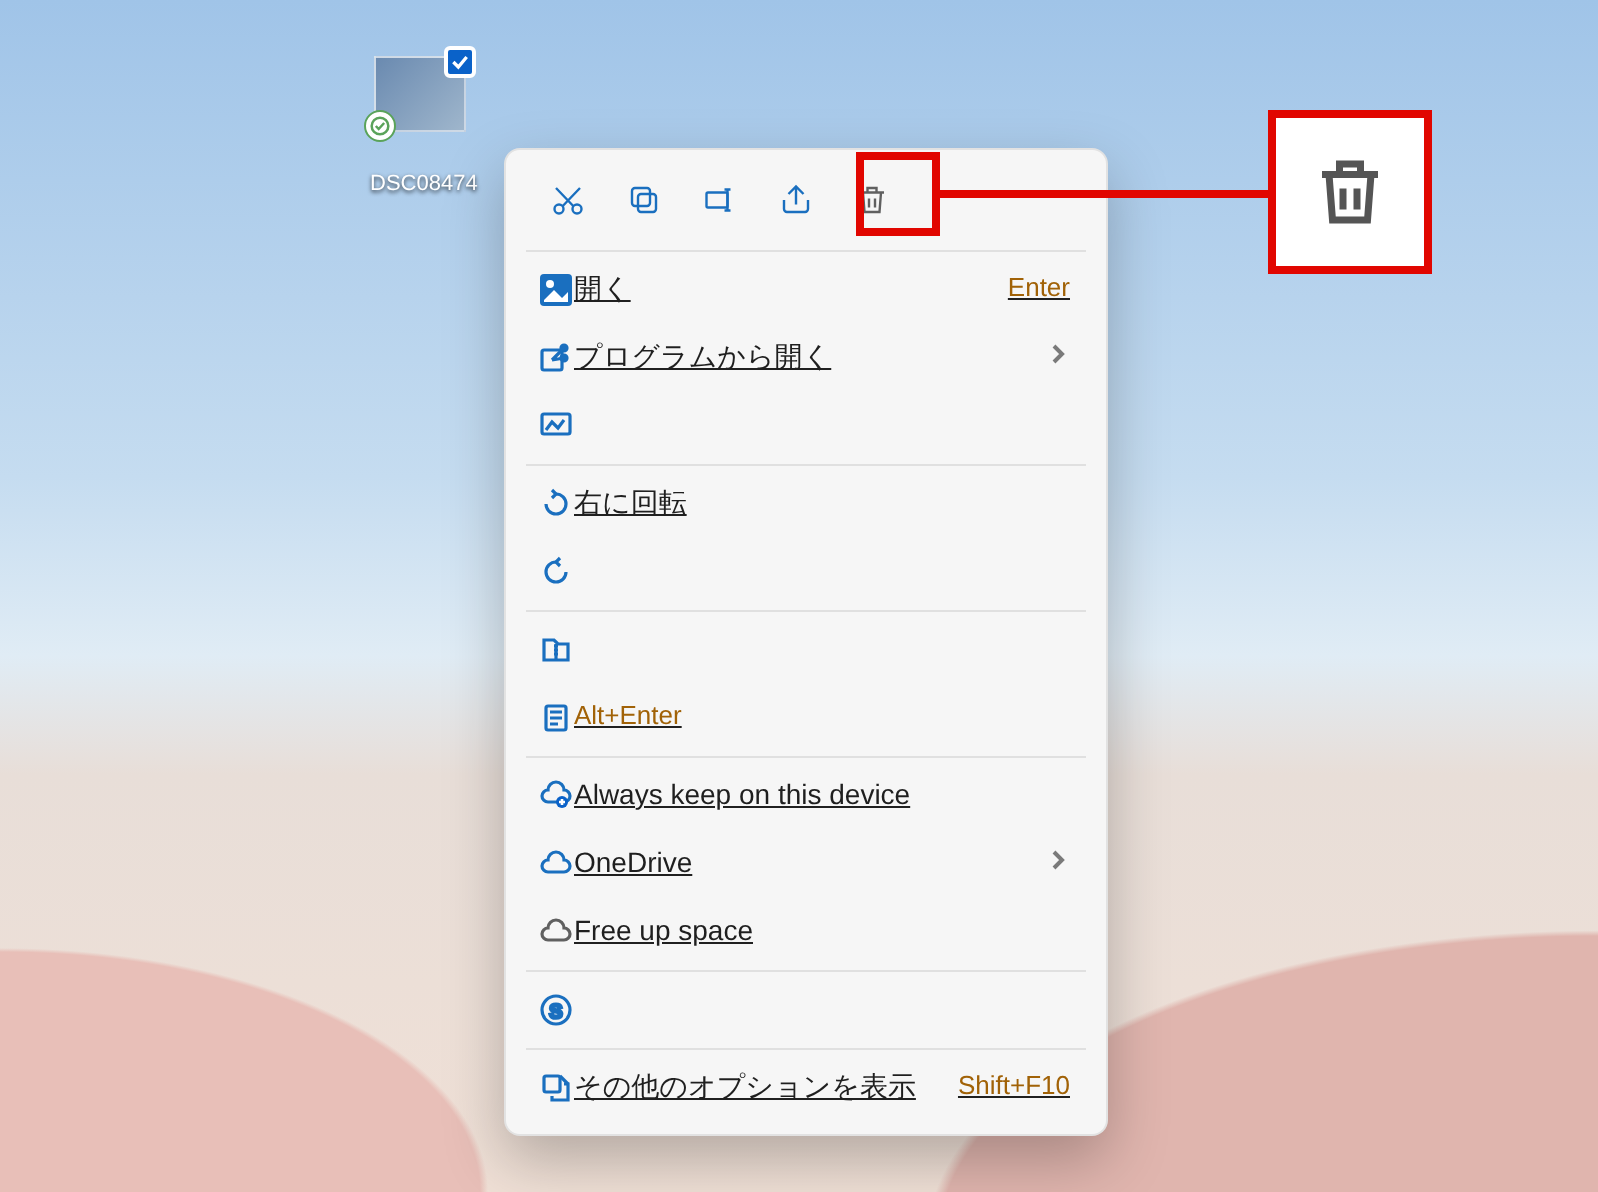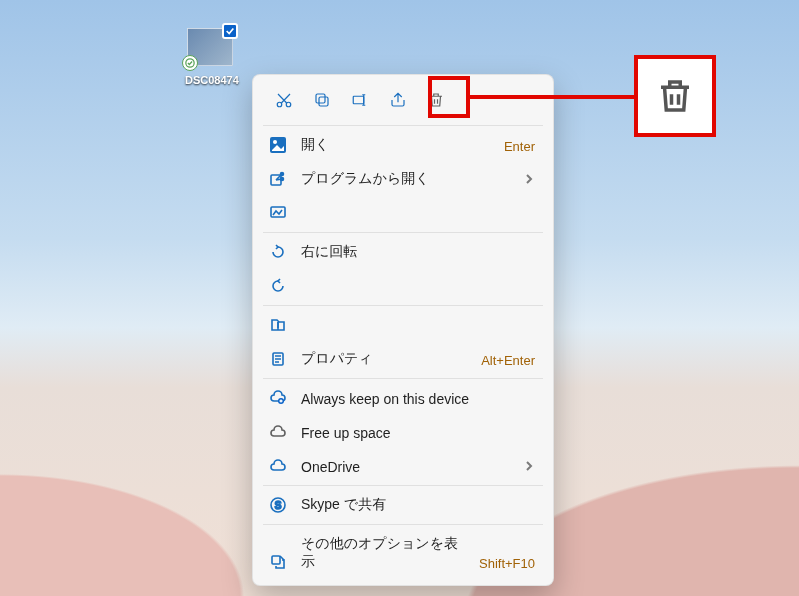--- a/index.html
+++ b/index.html
@@ -46,23 +46,22 @@
   .thumb .badge-check svg { width:10px; height:10px; }
   .thumb .badge-sync {
     position: absolute; bottom: -6px; left: -6px;
     width: 16px; height: 16px; background: #fff; border:1px solid #5aa35a; border-radius:50%;
     display:flex; align-items:center; justify-content:center;
   }
   .thumb .badge-sync svg { width:10px; height:10px; }
   .desktop-icon .label {
     color: #fff; font-size: 11px;
     text-shadow: 0 1px 2px rgba(0,0,0,0.8);
-    margin-top: 8px;
+    margin-top: 20px;
     white-space: nowrap;
-    font-weight: bold;
   }
 
   .context-menu {
     position: absolute;
     top: 74px;
     left: 252px;
     width: 302px;
     background: #f6f6f6;
     border: 1px solid rgba(0,0,0,0.08);
     border-radius: 8px;
@@ -81,25 +80,25 @@
     border-radius: 4px;
     color: #1a6fbf;
   }
   .tool-btn svg { width: 18px; height: 18px; stroke: currentColor; fill: none; stroke-width: 1.6; }
   .tool-btn.delete { color: #606060; position: relative; }
   .sep {
     height: 1px; background: #e0e0e0; margin: 2px 4px;
   }
   .menu-item {
     display: flex;
-    align-items: flex-end;
-    gap: 14px;
+    align-items: flex-start;
     padding: 8px 12px 8px 10px;
     border-radius: 4px;
     cursor: default;
+    text-decoration: underline;
   }
   .menu-item .mi-icon {
     width: 18px; height: 18px; flex-shrink: 0;
     display:flex; align-items:center; justify-content:center;
     color: #1a6fbf;
   }
   .menu-item .mi-icon svg { width: 16px; height: 16px; stroke: currentColor; fill:none; stroke-width:1.6; }
   .menu-item .mi-icon.img svg { fill: #1a6fbf; stroke:none; }
   .menu-item .label { flex: 1; color: #1f1f1f; }
   .menu-item .shortcut { color: #a16207; font-size: 13px; }
@@ -248,70 +247,68 @@
   </div>
 
 
   <div class="menu-item">
     <span class="mi-icon">
       <svg viewBox="0 0 16 16">
           <rect x="3" y="2" width="10" height="12" rx="1"></rect>
           <path d="M5 5 h6 M5 8 h6 M5 11 h4"></path>
         </svg>
     </span>
-    <span class="label">プロパティ</span>
     <span class="shortcut">Alt+Enter</span>
   </div>
 
   <div class="sep"></div>
 
   <div class="menu-item">
     <span class="mi-icon">
       <svg viewBox="0 0 16 16">
           <path d="M4 11 a3 3 0 0 1 0 -6 a4 4 0 0 1 8 0 a3 3 0 0 1 0 6 Z"></path>
           <circle cx="11" cy="11" r="3" fill="#0a62c9" stroke="none"></circle>
           <path d="M11 9.5 v3 M9.5 11 h3" stroke="#fff" stroke-width="1.3"></path>
         </svg>
     </span>
     <span class="label">Always keep on this device</span>
-  </div>
-
-  <div class="menu-item">
-    <span class="mi-icon">
-      <svg viewBox="0 0 16 16">
-          <path d="M4 12 a3 3 0 0 1 0 -6 a4 4 0 0 1 8 0 a3 3 0 0 1 0 6 Z" stroke="#606060"></path>
-        </svg>
-    </span>
-    <span class="label">Free up space</span>
   </div>
 
   <div class="menu-item">
     <span class="mi-icon cloud-blue">
       <svg viewBox="0 0 16 16">
           <path d="M4 12 a3 3 0 0 1 0 -6 a4 4 0 0 1 8 0 a3 3 0 0 1 0 6 Z"></path>
         </svg>
     </span>
     <span class="label">OneDrive</span>
     <span class="chevron">
       <svg viewBox="0 0 12 12">
           <path d="M4 2 L8 6 L4 10"></path>
         </svg>
     </span>
   </div>
 
+  <div class="menu-item">
+    <span class="mi-icon">
+      <svg viewBox="0 0 16 16">
+          <path d="M4 12 a3 3 0 0 1 0 -6 a4 4 0 0 1 8 0 a3 3 0 0 1 0 6 Z" stroke="#606060"></path>
+        </svg>
+    </span>
+    <span class="label">Free up space</span>
+  </div>
+
   <div class="sep"></div>
 
   <div class="menu-item">
     <span class="mi-icon skype">
       <svg viewBox="0 0 16 16">
           <circle cx="8" cy="8" r="7"></circle>
           <text x="8" y="12" text-anchor="middle" font-size="10" font-weight="bold" fill="#fff" font-family="Arial">S</text>
         </svg>
     </span>
-    <span class="label">Skype で共有</span>
   </div>
 
   <div class="sep"></div>
 
   <div class="menu-item">
     <span class="mi-icon">
       <svg viewBox="0 0 16 16">
           <rect x="2" y="2" width="8" height="8" rx="1"></rect>
           <path d="M12 6 h2 v8 h-8 v-2"></path>
           <path d="M10 2 l4 4"></path>

